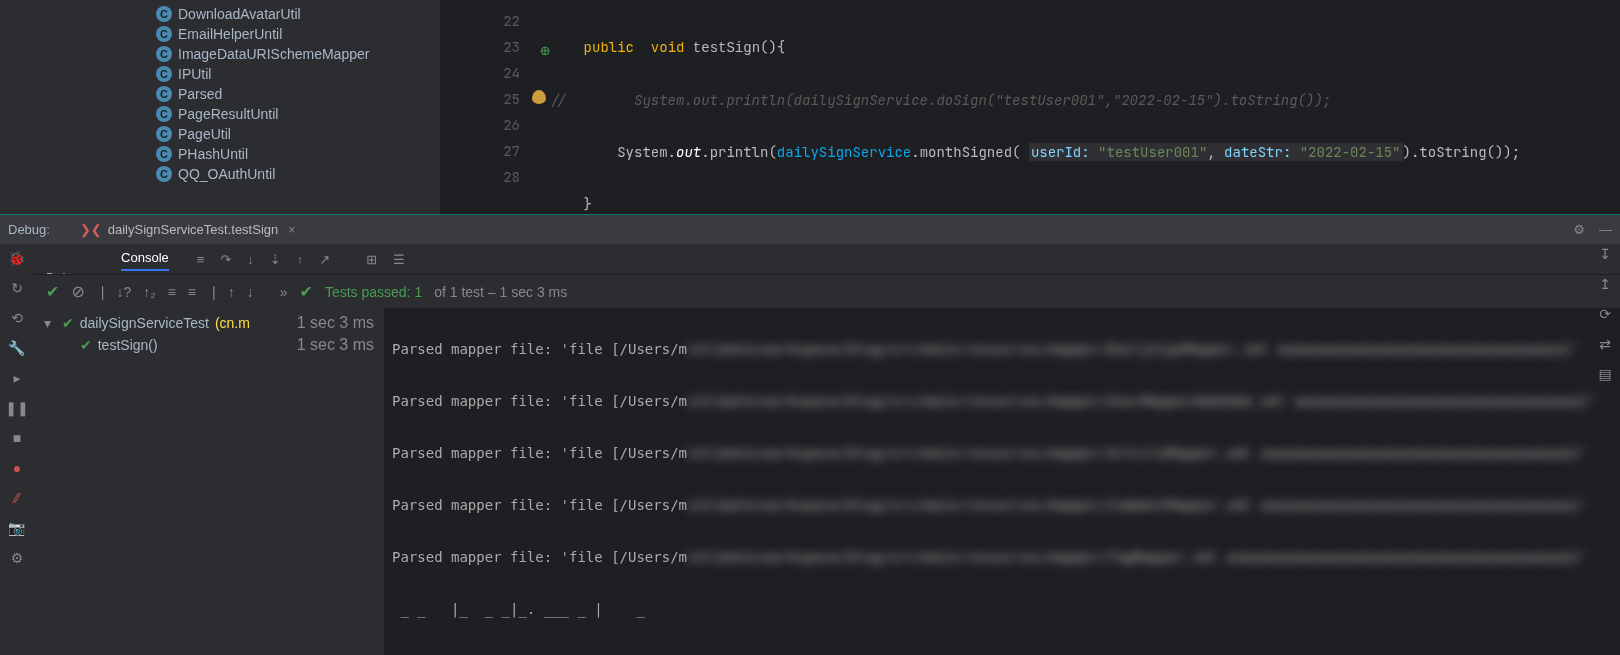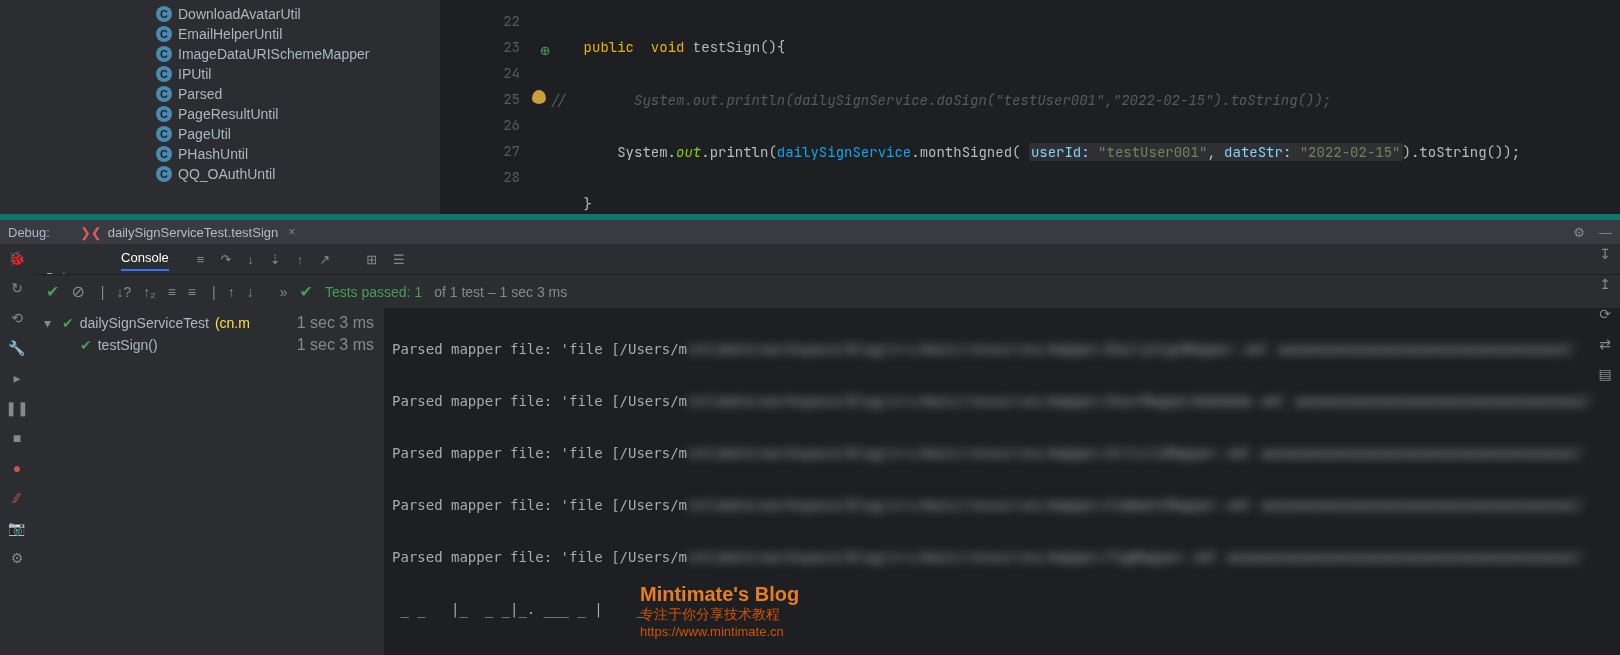--- a/index.html
+++ b/index.html
@@ -69,35 +69,35 @@
   right: -30px;
   top: 4px;
   color: #499c54;
   font-size: 16px;
 }
 .code-area { flex: 1; padding-top: 8px; line-height: 26px; white-space: pre; }
 .c-annotation { color: #bbb529; }
 .c-keyword { color: #eab308; }
 .c-comment { color: #5a5a5a; font-style: italic; }
 .c-method { color: #bbb; font-family: Liberation Mono, monospace; }
-.c-static { color: #84cc16; font-style: italic; }
+.c-static { color: #ffffff; font-style: italic; }
 .c-paren { color: #bbb; }
 .c-id { color: #0ea5e9; }
 .c-string { color: #6a8759; }
 .c-param { color: #7dd3fc; }
 .c-dot { color: #bbb; }
 .highlight-box { background: rgba(60,60,65,0.6); padding: 0 2px; }
 
 .debug-header {
   height: 30px;
   background: #393b40;
   display: flex;
   align-items: center;
   padding: 0 8px;
-  border-top: 6px solid #0f766e;
+  border-top: 1px solid #0f766e;
 }
 .debug-label { color: #a9b7c6; margin-right: 20px; }
 .debug-tab {
   display: inline-flex;
   align-items: center;
   gap: 6px;
   padding: 0 10px;
   height: 30px;
 }
 .bug-icon { color: #db5c5c; font-size: 13px; }
@@ -388,18 +388,13 @@
 
 <div class="right-toolbar">
   <span>↧</span>
   <span>↥</span>
   <span>⟳</span>
   <span>⇄</span>
   <span>▤</span>
 </div>
 
 <div class="watermark">
-  <div class="wm-text">
-    <span class="wm-title">Mintimate's Blog</span>
-    <span class="wm-sub">专注于你分享技术教程</span>
-    <span class="wm-url">https://www.mintimate.cn</span>
-  </div>
 </div>
 
 </body></html>

